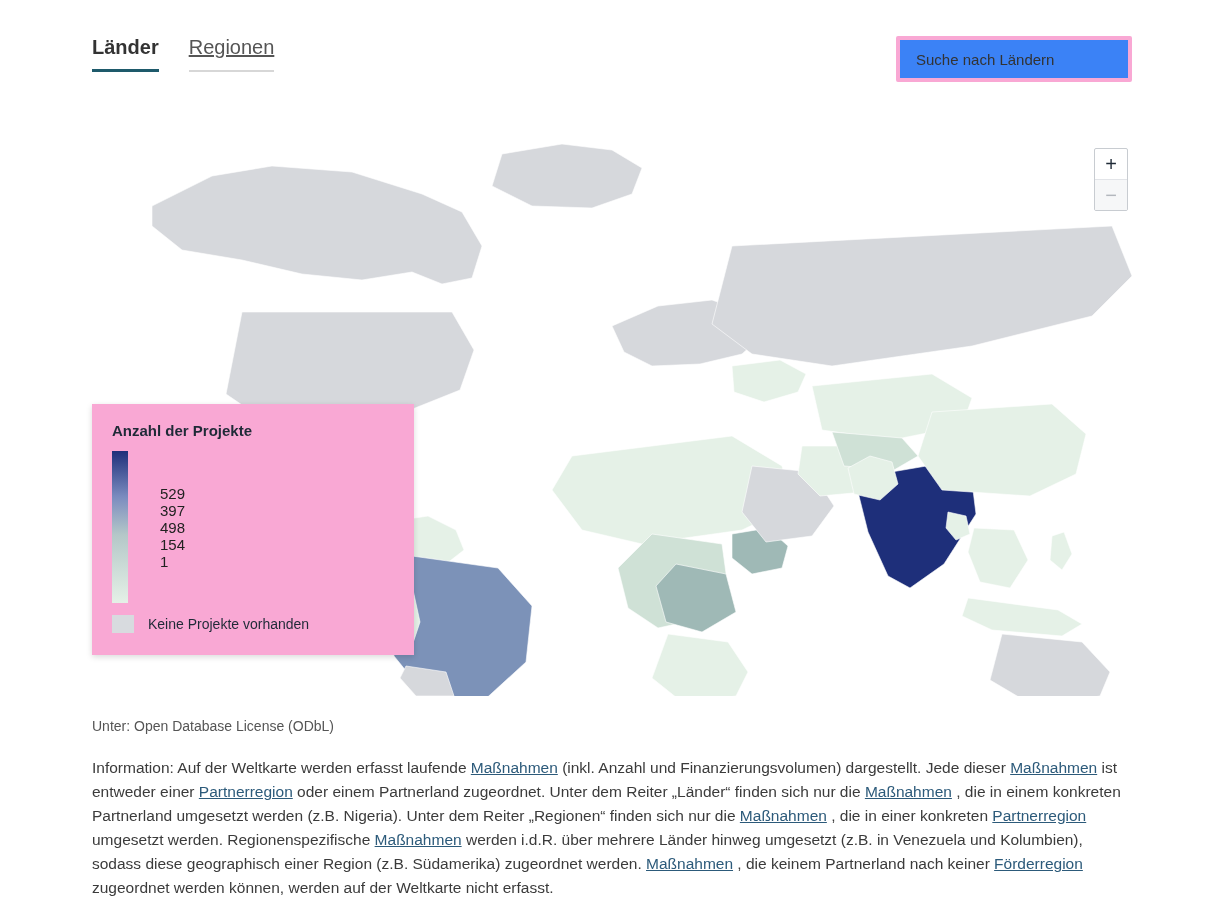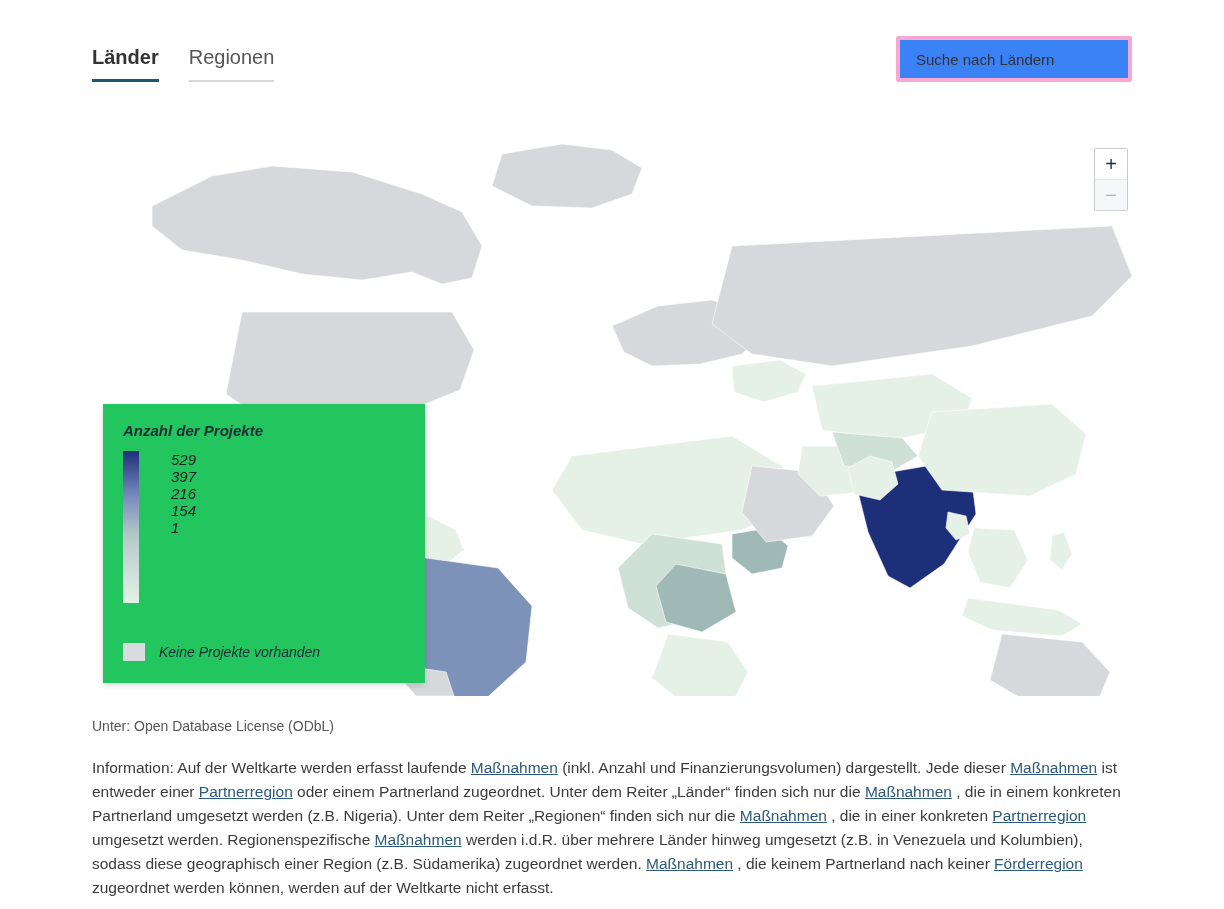--- a/index.html
+++ b/index.html
@@ -12,43 +12,43 @@
     --gray-100:#f3f4f6;
     --gray-300:#d8dbdf;
     --gray-350:#d6d8dc;
     --dark-navy:#1e2f7a;
     --grad-top:#1e2f7a;
     --grad-bot:#e5f1e7;
   }
   html,body{margin:0;padding:0;font-family:"Source Sans Pro","Segoe UI",Arial,sans-serif;color:var(--text);background:#fff;}
   .page{width:1224px;margin:0 auto;background:#fff;}
   .container{padding:36px 92px 40px 92px;}
-  .topbar{display:flex;align-items:flex-end;justify-content:space-between;}
+  .topbar{display:flex;align-items:flex-start;justify-content:space-between;}
   .tabs{display:flex;gap:30px;}
   .tab{font-size:20px;color:#333;padding-bottom:10px;cursor:pointer;}
   .tab.active{border-bottom:3px solid var(--accent-underline);font-weight:600;}
-  .tab.inactive{color:#555;border-bottom:2px solid #d7d7d7;}
+  .tab.inactive{color:#555;border-bottom:2px solid #d7d7d7;text-decoration:underline;}
   .search{width:200px;height:38px;border:4px solid #f9a8d4;border-radius:2px;background:#3b82f6;display:flex;align-items:center;padding:0 14px;}
   .search input{width:100%;border:none;outline:none;font-size:15px;color:#333;background:transparent;}
   .search input::placeholder{color:#333;}
 
   .mapwrap{position:relative;margin-top:54px;height:560px;}
   svg.worldmap{width:100%;height:100%;display:block;}
 
   .zoomgrp{position:absolute;top:12px;right:4px;width:32px;border:1px solid #c8ccd1;background:#fff;border-radius:2px;overflow:hidden;}
   .zoombtn{height:30px;display:flex;align-items:center;justify-content:center;font-size:20px;color:#1f2a37;cursor:pointer;user-select:none;}
   .zoombtn.disabled{color:#b3b7bd;background:#f6f7f8;cursor:default;}
   .zoomgrp .sep{height:1px;background:#e2e4e8;}
 
-  .legend{position:absolute;left:11px;top:268px;width:282px;background:#22c55e;box-shadow:0 2px 6px rgba(0,0,0,.15);padding:18px 20px 22px 20px;font-size:14px;font-style:italic;}
+  .legend{position:absolute;left:0;top:268px;width:282px;background:#f9a8d4;box-shadow:0 2px 6px rgba(0,0,0,.15);padding:18px 20px 22px 20px;font-size:14px;}
   .legend-title{font-weight:700;font-size:15px;margin-bottom:12px;}
-  .legend-scale{display:flex;align-items:flex-start;height:152px;}
+  .legend-scale{display:flex;align-items:center;height:152px;}
   .legend-grad{width:16px;height:100%;background:linear-gradient(to bottom,var(--grad-top),#7a8bbf 30%,#b4c7c8 55%,var(--grad-bot) 100%);}
   .legend-ticks{display:flex;flex-direction:column;justify-content:space-between;margin-left:32px;color:#222;font-size:15px;}
-  .legend-none{display:flex;align-items:center;gap:14px;margin-top:40px;}
+  .legend-none{display:flex;align-items:center;gap:14px;margin-top:12px;}
   .legend-none .sw{width:22px;height:18px;background:var(--gray-300);}
   .license{margin-top:22px;color:#555;font-size:14px;}
   .info{margin-top:22px;font-size:15.5px;line-height:1.55;color:#3b3b3b;}
   .info a{color:var(--link);text-decoration:underline;cursor:pointer;}
 
   
   .land-none{fill:var(--gray-350);stroke:#fff;stroke-width:0.6;}
   .land-1{fill:#e5f1e7;stroke:#fff;stroke-width:0.6;}
   .land-2{fill:#cfe1d6;stroke:#fff;stroke-width:0.6;}
   .land-3{fill:#9fb9b6;stroke:#fff;stroke-width:0.6;}
@@ -124,21 +124,21 @@
           </div>
       </div>
 
       <div class="legend">
         <div class="legend-title">Anzahl der Projekte</div>
         <div class="legend-scale">
           <div class="legend-grad"></div>
           <div class="legend-ticks">
             <div>529</div>
             <div>397</div>
-            <div>216</div>
+            <div>498</div>
             <div>154</div>
             <div>1</div>
           </div>
         </div>
         <div class="legend-none">
           <div class="sw"></div>
           <span>Keine Projekte vorhanden</span>
         </div>
       </div>
 

